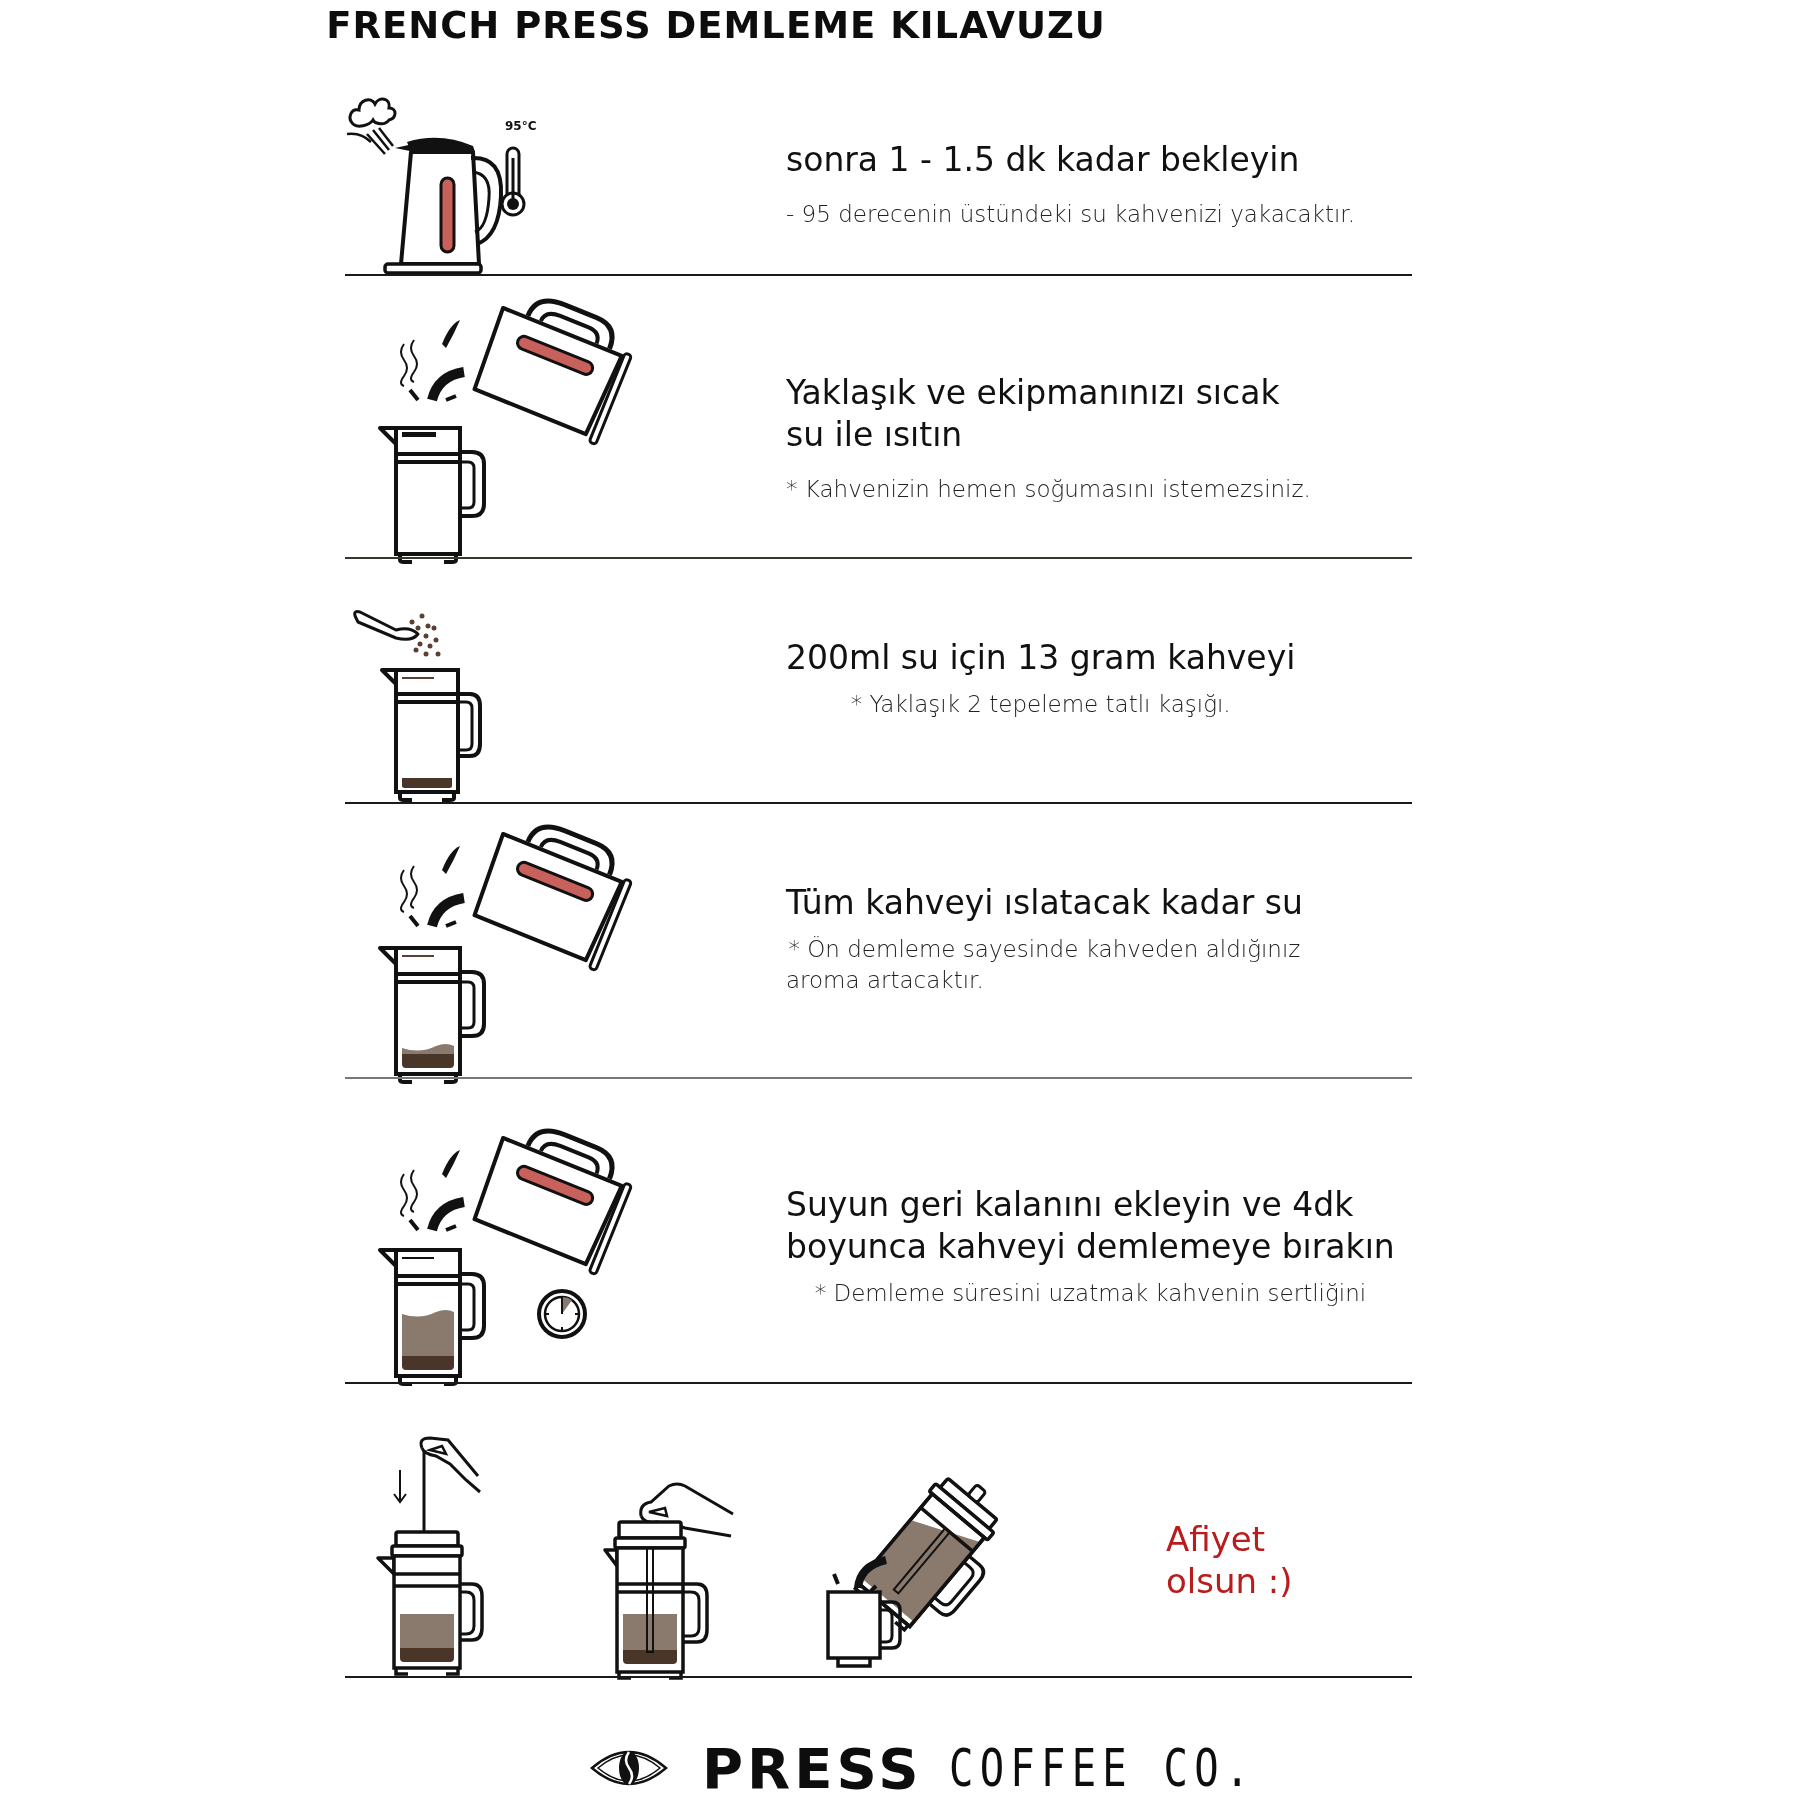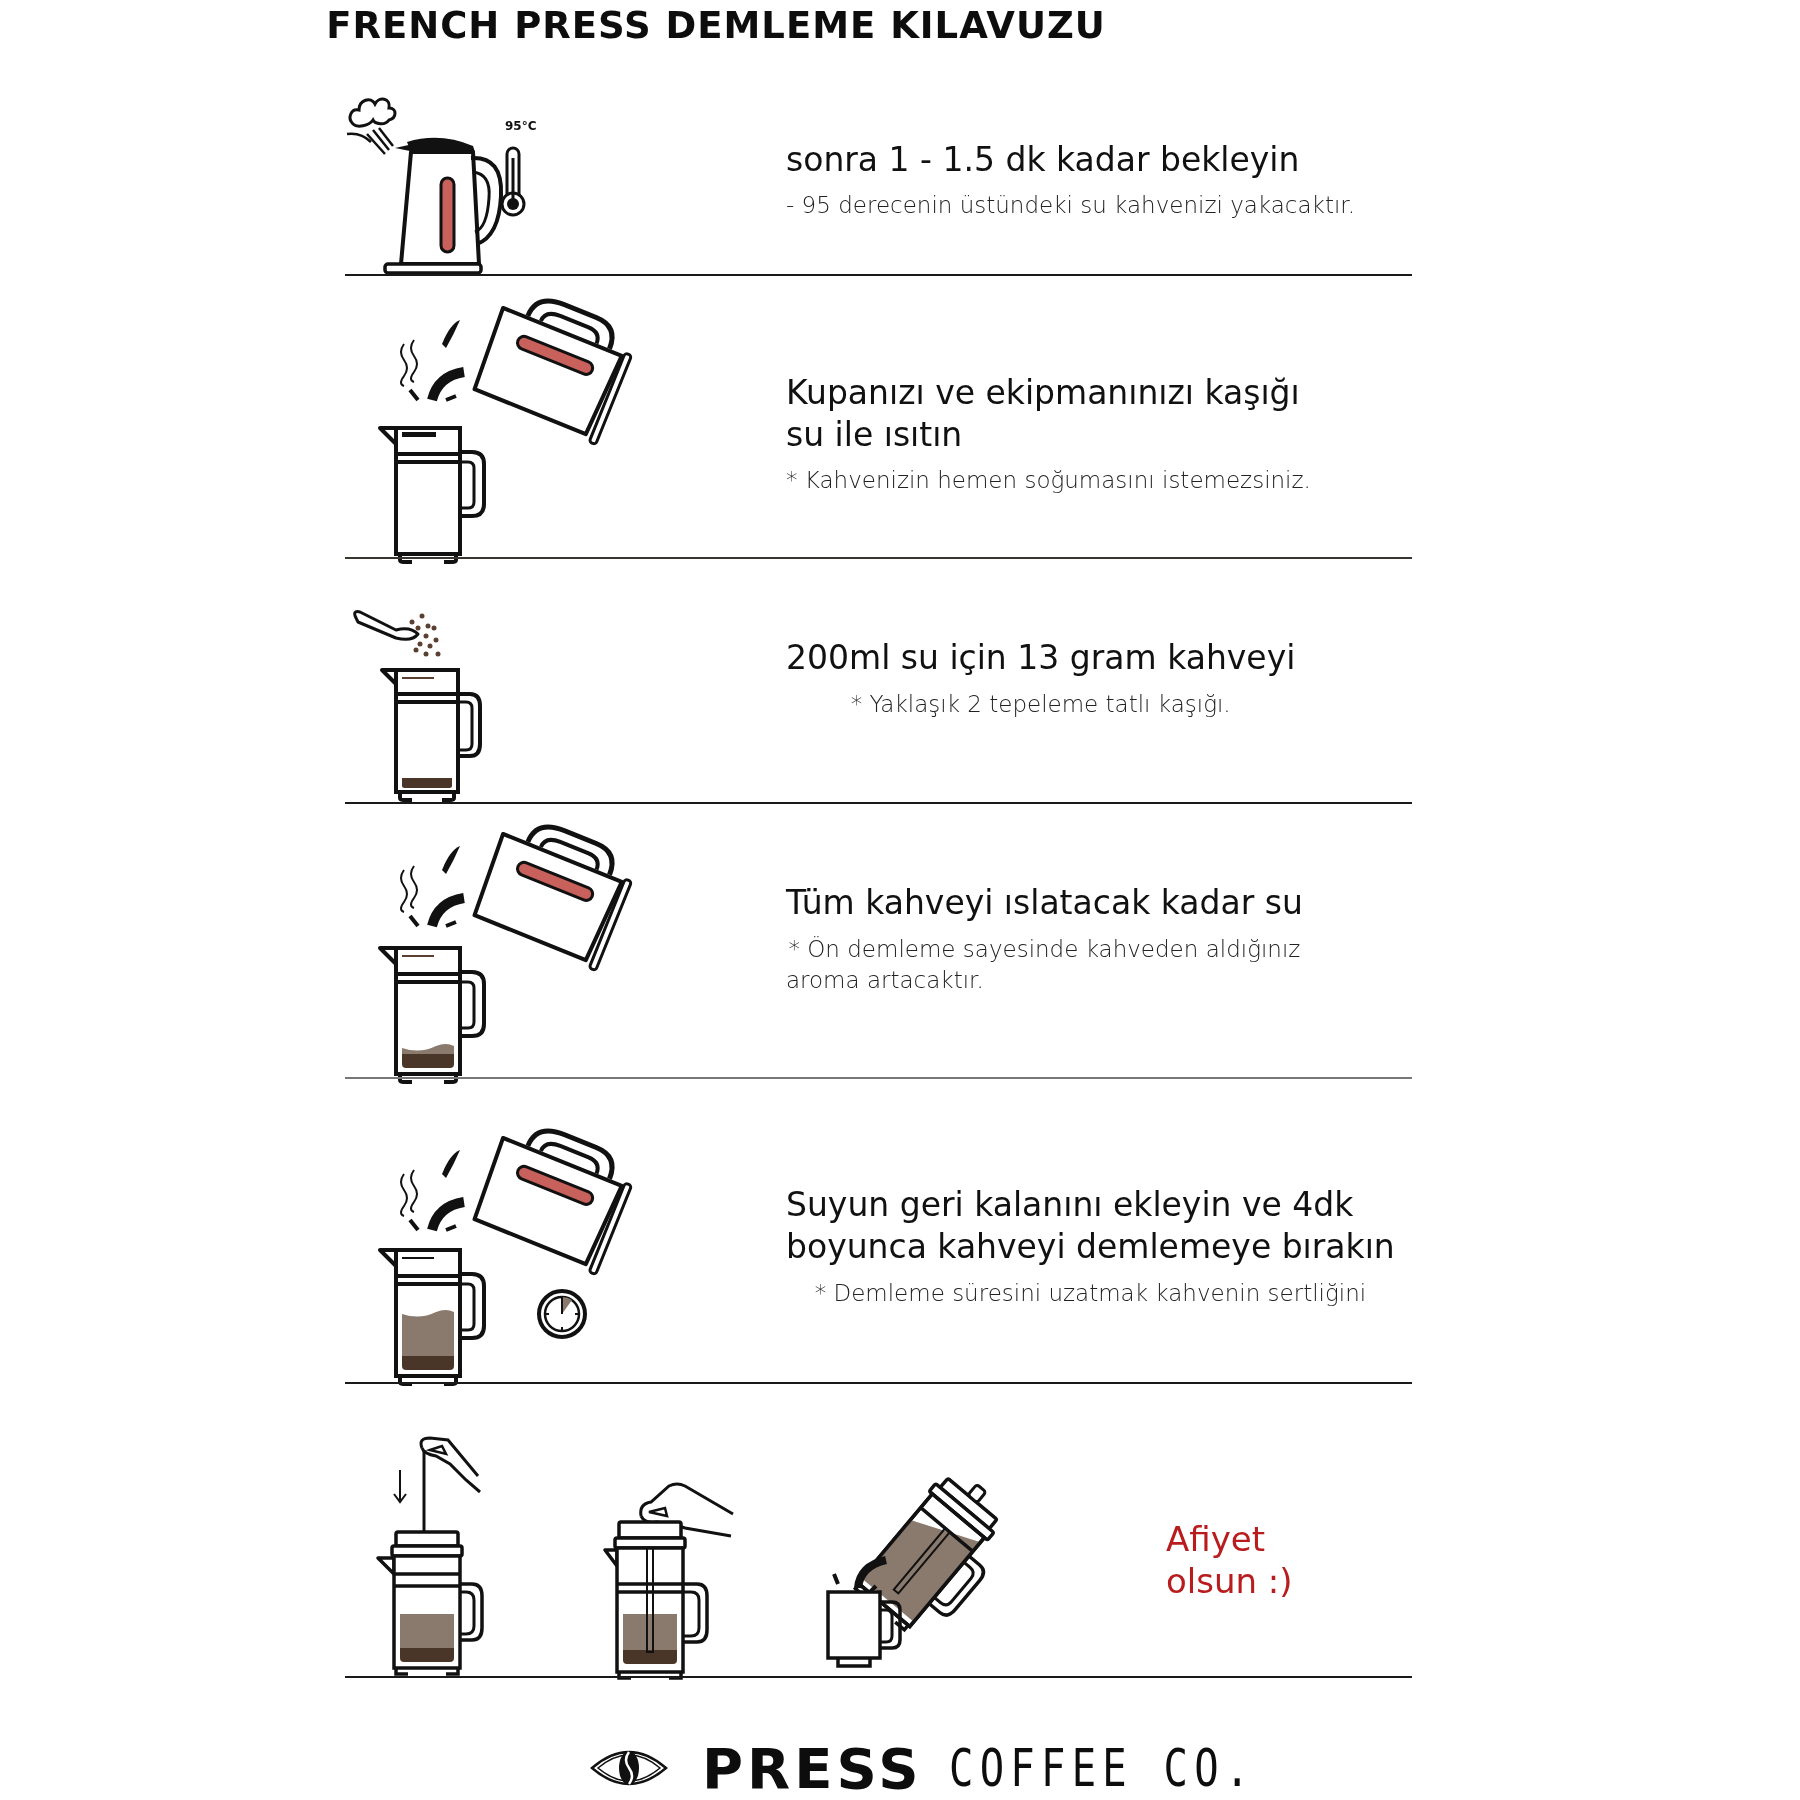--- a/index.html
+++ b/index.html
@@ -4,21 +4,21 @@
 <style>
   html,body{margin:0;padding:0;background:#ffffff;}
   body{width:1800px;height:1800px;position:relative;overflow:hidden;font-family:"DejaVu Sans","Liberation Sans",sans-serif;color:#111;}
   .title{position:absolute;left:0;top:4px;width:1432px;text-align:center;font-family:"DejaVu Sans",sans-serif;font-weight:bold;font-size:37px;letter-spacing:1px;color:#0d0d0d;}
   .divider{position:absolute;left:345px;width:1067px;height:2px;background:#1a1a1a;}
   .illus{position:absolute;}
   .text{position:absolute;left:786px;}
   .h{font-size:33px;line-height:42px;font-weight:normal;color:#111;white-space:nowrap;}
   .note{font-size:23px;line-height:31px;color:#222;font-weight:300;white-space:nowrap;}
   .note.mt{margin-top:10px;text-align:center;}
-  .note.mt6{margin-top:9px;}
+  .note.mt6{margin-top:18px;}
   .afiyet{position:absolute;left:1166px;top:1518px;font-size:34px;line-height:42px;color:#b91c1c;}
   .brand{position:absolute;left:590px;top:1738px;height:60px;display:flex;align-items:center;}
   .brand .taft{font-family:"DejaVu Sans",sans-serif;font-weight:bold;font-size:56px;letter-spacing:4px;margin-left:34px;color:#0d0d0d;}
   .brand .coffee{font-family:"DejaVu Sans Mono","Liberation Mono",monospace;font-size:52px;letter-spacing:8px;margin-left:26px;color:#0d0d0d;transform:scaleX(0.78);transform-origin:left center;}
   svg{overflow:visible;}
 </style>
 </head>
 <body>
 
 <div class="title">FRENCH PRESS DEMLEME KILAVUZU</div>
@@ -68,21 +68,21 @@
     <rect x="16" y="6" width="64" height="126" fill="#fff" stroke="#111" stroke-width="4"></rect>
     <line x1="16" y1="32" x2="80" y2="32" stroke="#111" stroke-width="4"></line>
     <line x1="16" y1="40" x2="80" y2="40" stroke="#111" stroke-width="4"></line>
     <rect x="22" y="10" width="34" height="5" fill="#111"></rect>
     <path d="M80,30 L92,30 Q104,30 104,42 L104,82 Q104,94 92,94 L80,94" fill="none" stroke="#111" stroke-width="4"></path>
     <path d="M80,40 L88,40 Q94,40 94,46 L94,80 Q94,86 88,86 L80,86" fill="none" stroke="#111" stroke-width="3"></path>
     <path d="M20,132 L20,138 Q20,140 24,140 L32,140 M76,132 L76,138 Q76,140 72,140 L64,140" fill="none" stroke="#111" stroke-width="4"></path>
   </g>
 </svg>
 <div class="text" style="top:372px">
-  <div class="h">Kupanızı ve ekipmanınızı kaşığı</div>
+  <div class="h">Yaklaşık ve ekipmanınızı sıcak</div>
   <div class="h">su ile ısıtın</div>
   <div class="note mt6">* Kahvenizin hemen soğumasını istemezsiniz.</div>
 </div>
 <div class="divider" style="top:557px;background:#3b3530"></div>
 
 <svg class="illus" style="left:352px;top:606px" width="150" height="194" viewBox="0 0 150 194">
   <path d="M4,12 Q0,4 8,6 L44,24 Q58,20 66,28 Q60,36 44,32 L6,16 Z" fill="#fff" stroke="#111" stroke-width="3" stroke-linejoin="round"></path>
   <g fill="#5a4030">
     <circle cx="70" cy="10" r="2.5"></circle>
       <circle cx="60" cy="16" r="2.5"></circle>

